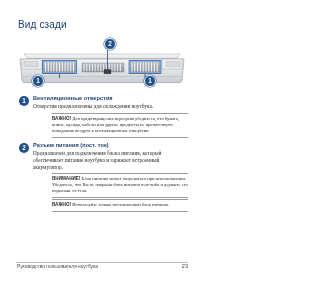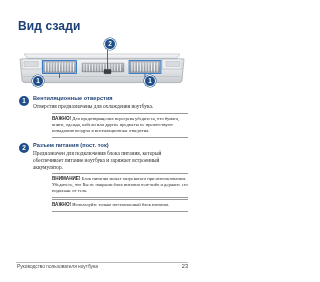--- a/index.html
+++ b/index.html
@@ -20,22 +20,22 @@
     inset: 0;
     background: #ffffff;
   }
 
   
   .section-title {
     position: absolute;
     left: 18px;
     top: 19px;
     font-family: "Liberation Sans", "DejaVu Sans", sans-serif;
-    font-weight: bold;
-    font-size: 12px;
+    font-weight: normal;
+    font-size: 10px;
     letter-spacing: 0.15px;
     color: #1c3f74;
   }
 
   
   .figure {
     position: absolute;
     left: 16px;
     top: 36px;
     width: 172px;

